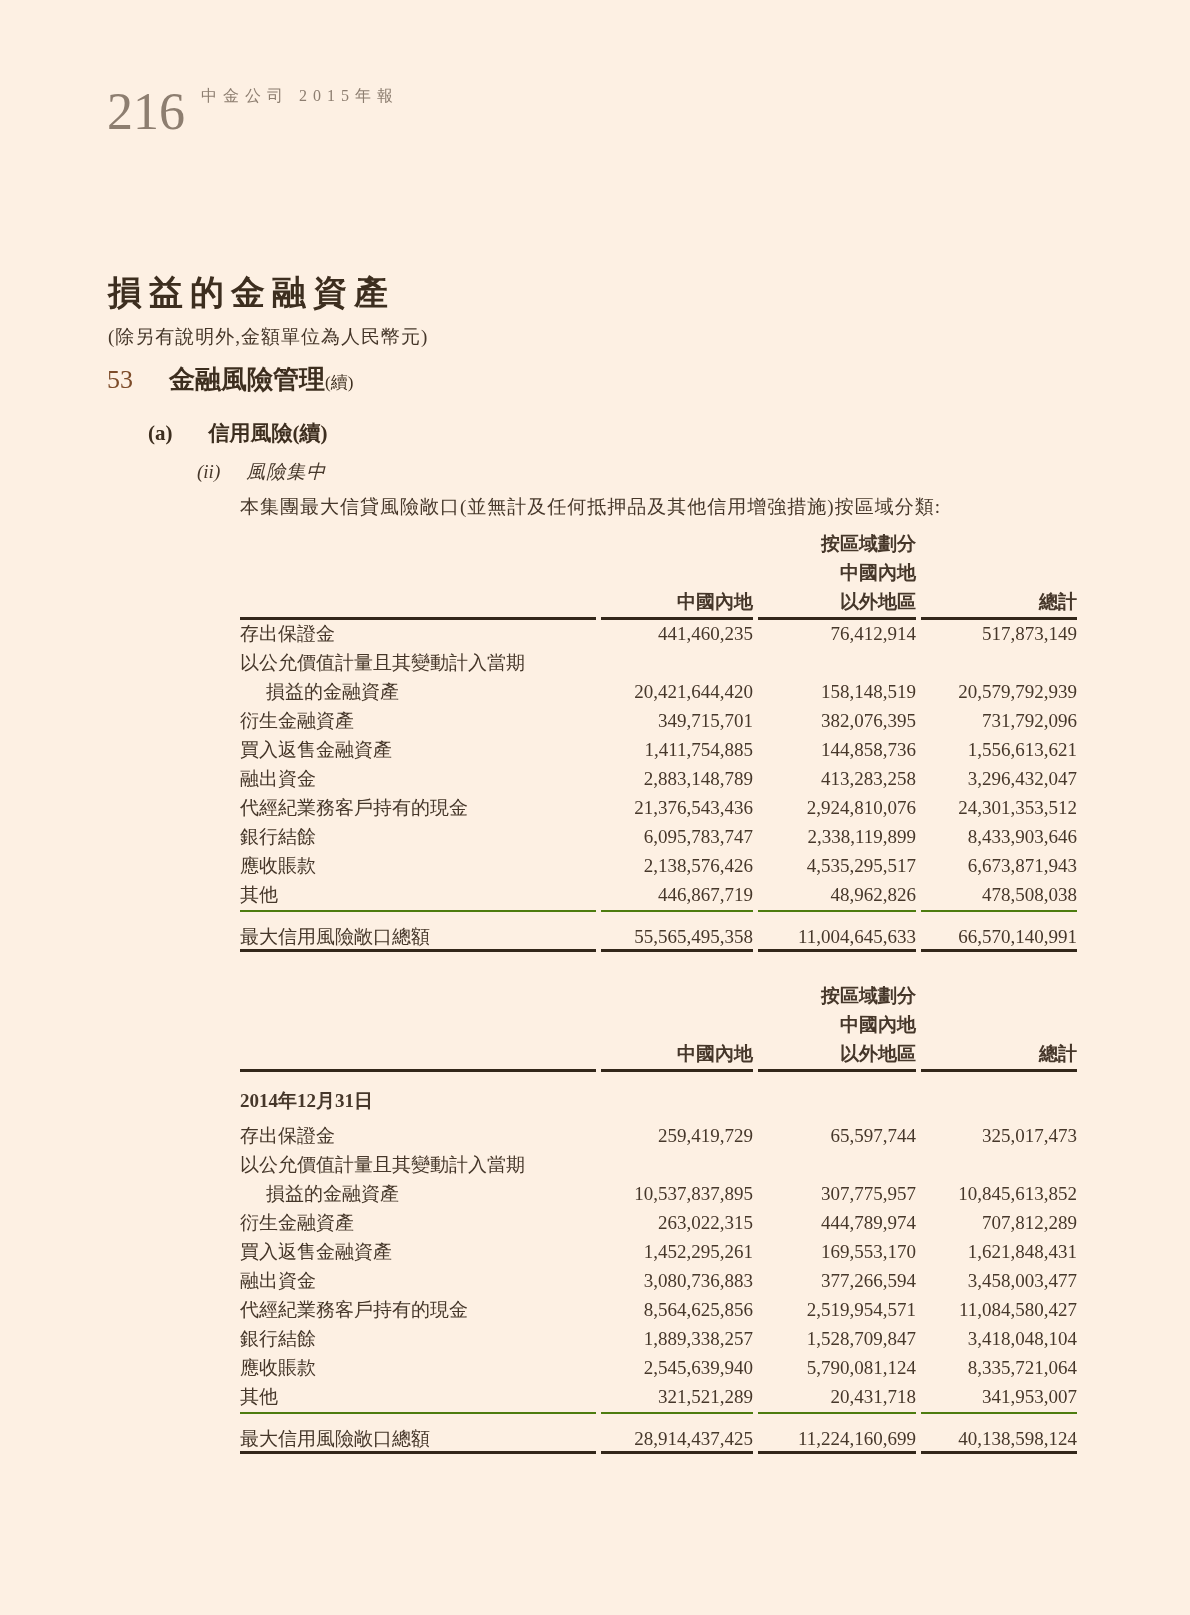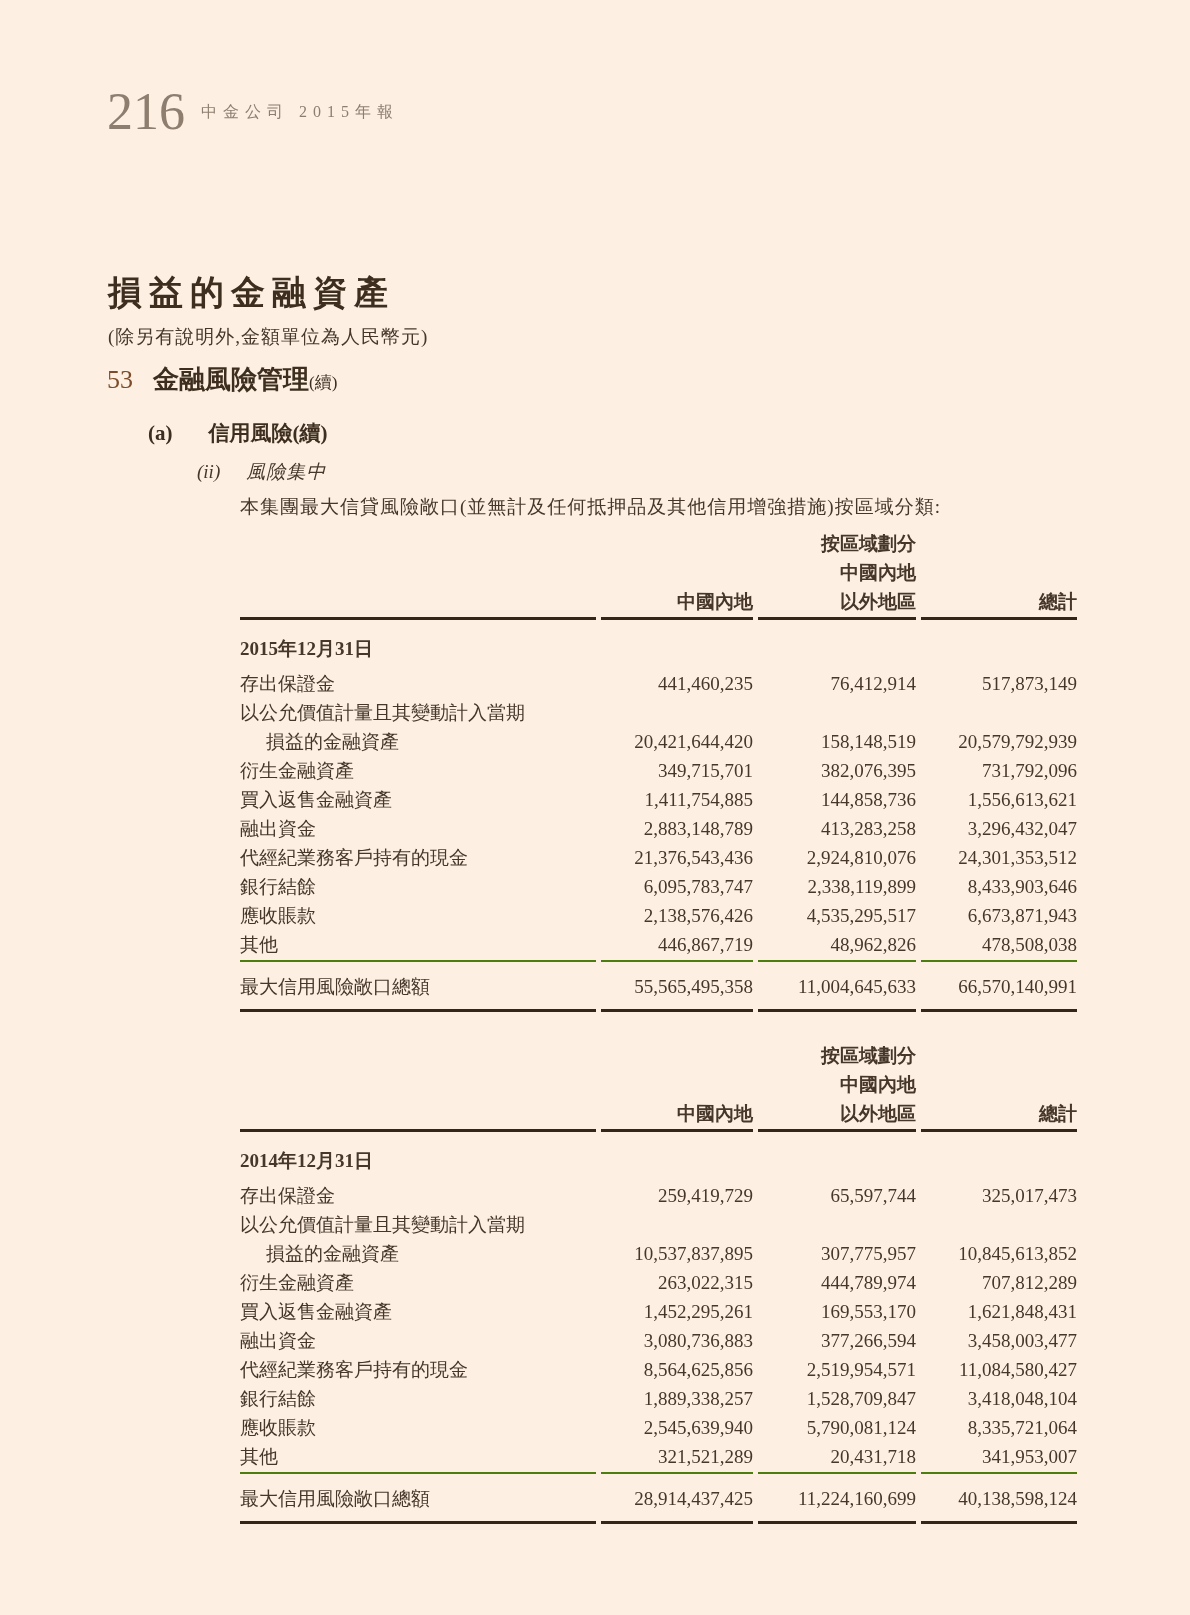--- a/index.html
+++ b/index.html
@@ -1,47 +1,47 @@
 <!DOCTYPE html>
 <html><head>
 <meta charset="utf-8">
 <style>
   html,body{margin:0;padding:0}
   body{
     width:1190px;height:1615px;position:relative;overflow:hidden;
     background:#fdf0e3;color:#46372a;
     font-family:"Liberation Serif","DejaVu Serif",serif;
   }
-  .page-header{position:absolute;left:107px;top:86px;display:flex;align-items:center;gap:16px;color:#8d7e70}
+  .page-header{position:absolute;left:107px;top:86px;display:flex;align-items:flex-start;gap:16px;color:#8d7e70}
   .page-num{font-size:52px;line-height:1;font-weight:400}
   .brand{font-size:16px;letter-spacing:6px}
 
   .doc-title{position:absolute;left:108px;top:270px;font-size:34px;font-weight:bold;letter-spacing:7px;color:#3d2e1f}
   .doc-subtitle{position:absolute;left:108px;top:324px;font-size:19px;letter-spacing:1px}
 
   .sec{position:absolute;left:107px;top:362px;font-size:26px;font-weight:bold;color:#3d2e1f}
-  .sec-no{color:#7d4c2a;font-weight:normal;margin-right:20px}
+  .sec-no{color:#7d4c2a;font-weight:normal;margin-right:36px}
   .sec-cont{font-size:17px;font-weight:normal}
 
   .sub-a{position:absolute;left:148px;top:419px;font-size:21px;font-weight:bold;color:#3d2e1f}
   .sub-a .t{margin-left:36px}
   .sub-ii{position:absolute;left:197px;top:459px;font-size:19px;font-style:italic}
   .sub-ii .t{margin-left:26px;letter-spacing:1px}
   .intro{position:absolute;left:240px;top:494px;font-size:19px;letter-spacing:1px}
 
   .tables{position:absolute;left:235px;top:530px;width:900px}
   table{border-collapse:separate;border-spacing:5px 0;table-layout:fixed;width:847px}
   td{font-size:19px;line-height:22px;padding:3px 0 4px;vertical-align:bottom;white-space:nowrap;overflow:visible}
   td.num{text-align:right}
   td.ctr{text-align:right}
   td.hdr{font-weight:bold}
   td.lbl{text-align:left}
   td.ind{padding-left:26px}
   td.date{font-weight:bold;padding-top:18px;padding-bottom:10px}
-  td.tot{padding-top:14px;padding-bottom:11px}
+  td.tot{padding-top:14px;padding-bottom:1px}
   td.bb3{border-bottom:3px solid #33271a}
   td.bb1{border-bottom:2px solid #4d7c0f}
   .tbl-gap{height:30px}
 </style>
 </head>
 <body>
 
 <div class="page-header">
   <span class="page-num">216</span>
   <span class="brand">中金公司 2015年報</span>
@@ -83,26 +83,20 @@
           <td></td>
           <td></td>
           <td class="hdr num">中國內地</td>
           <td></td>
         </tr>
         <tr>
           <td class="bb3"></td>
           <td class="hdr num bb3">中國內地</td>
           <td class="hdr num bb3">以外地區</td>
           <td class="hdr num bb3">總計</td>
-        </tr>
-        <tr>
-          <td class="date">2015年12月31日</td>
-          <td></td>
-          <td></td>
-          <td></td>
         </tr>
         <tr>
           <td class="lbl">存出保證金</td>
           <td class="num">441,460,235</td>
           <td class="num">76,412,914</td>
           <td class="num">517,873,149</td>
         </tr>
         <tr>
           <td class="lbl">以公允價值計量且其變動計入當期</td>
           <td class="num"></td>

